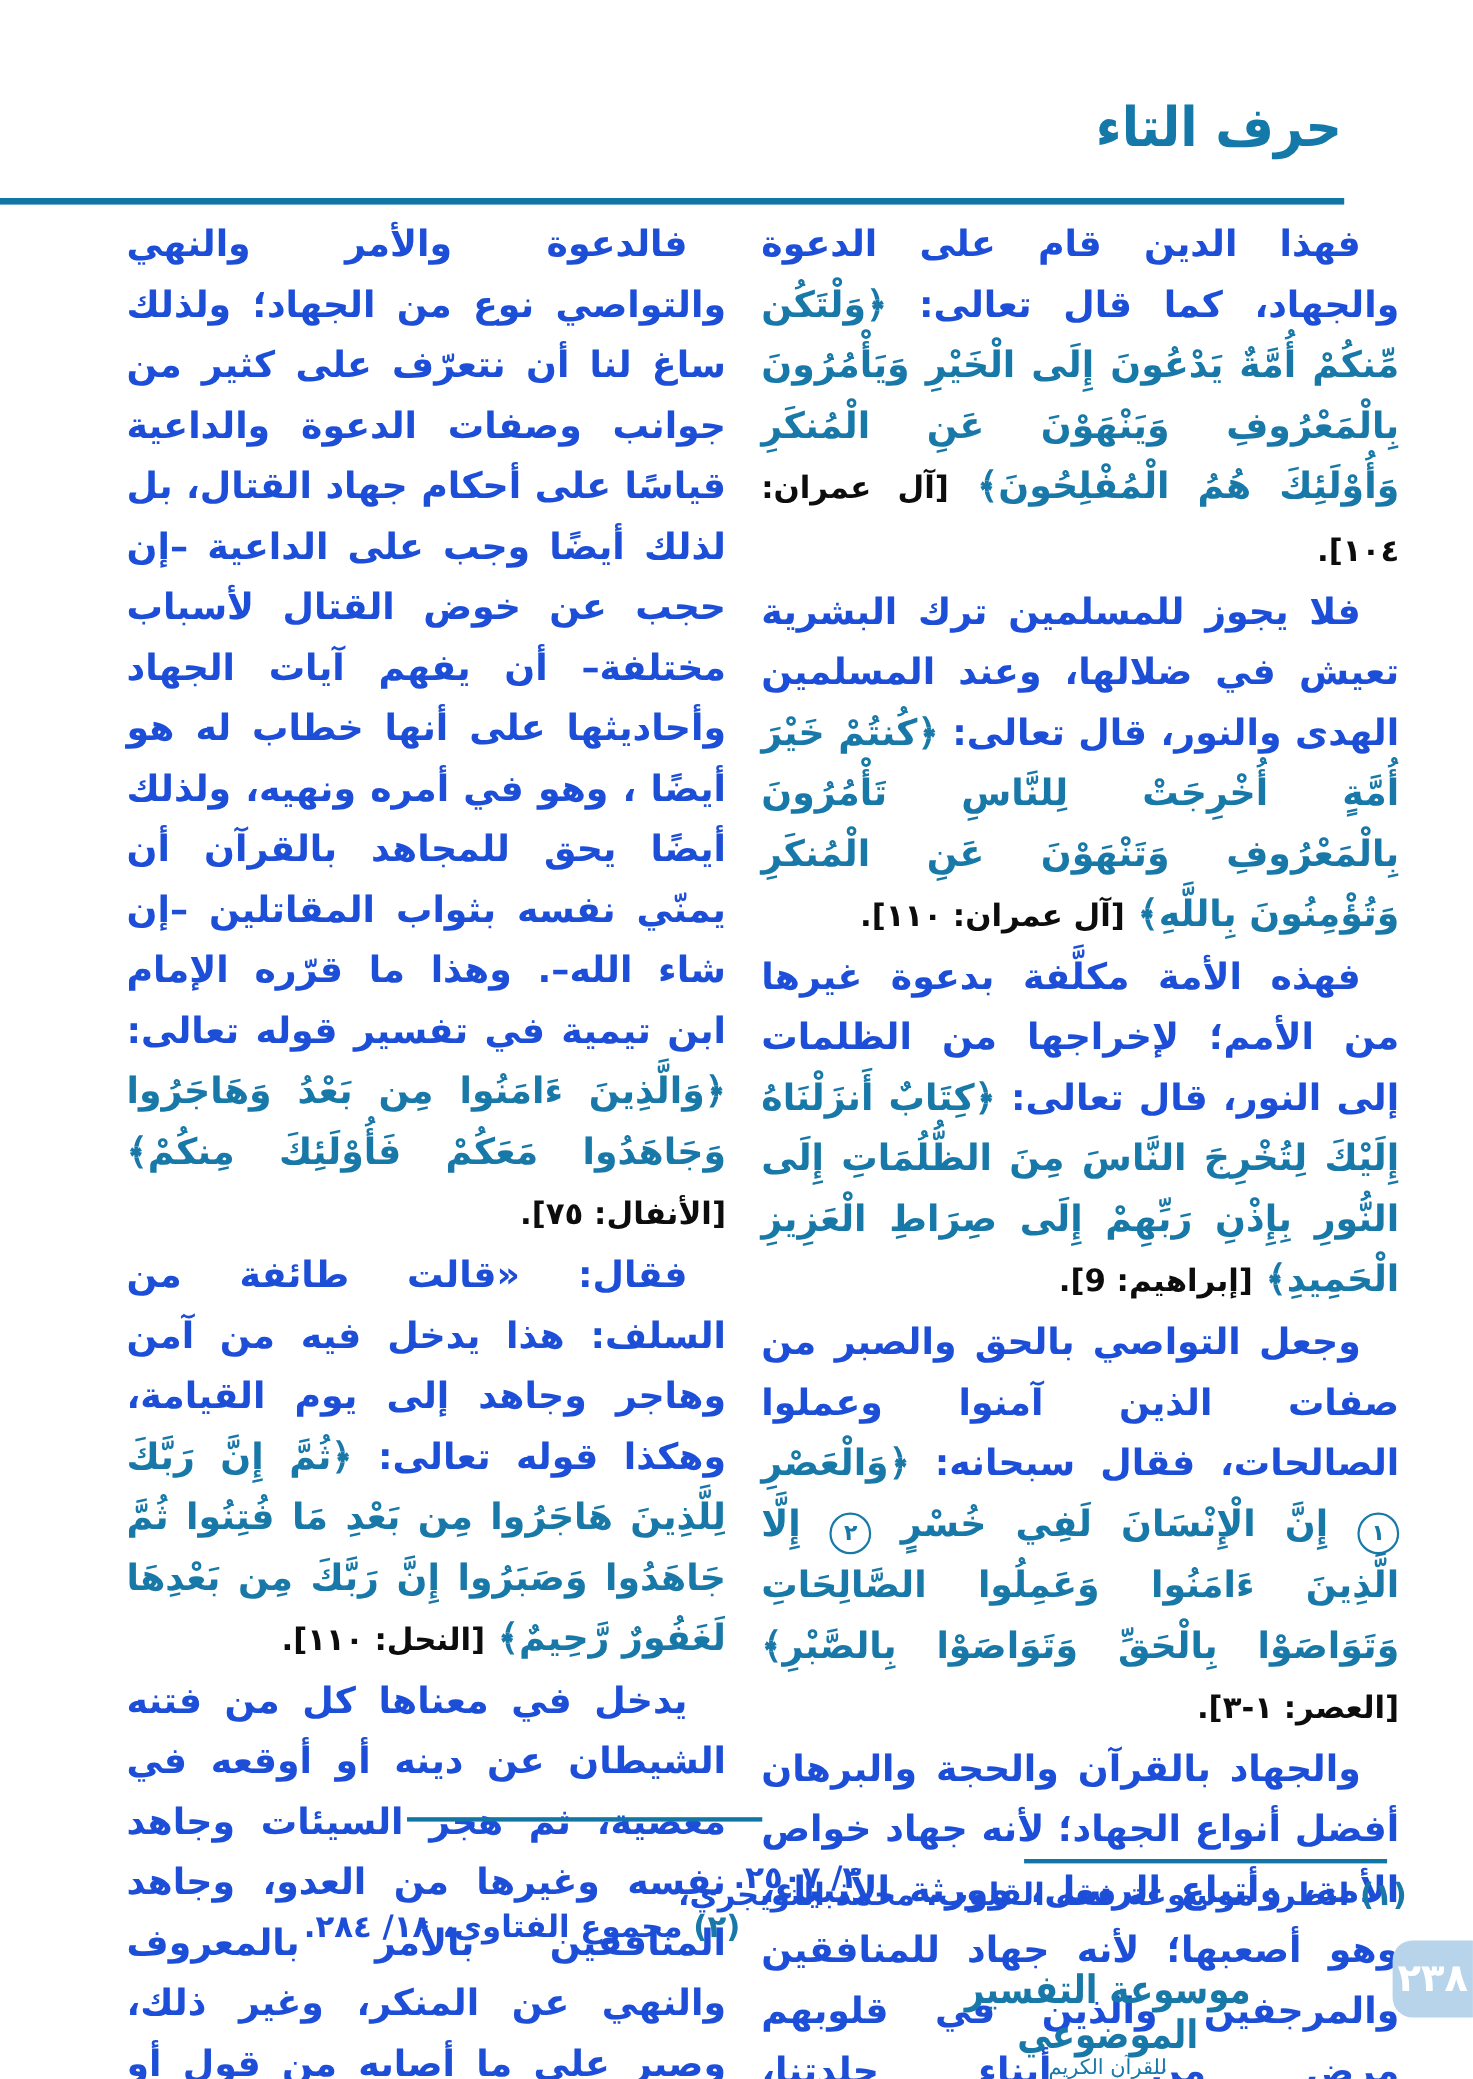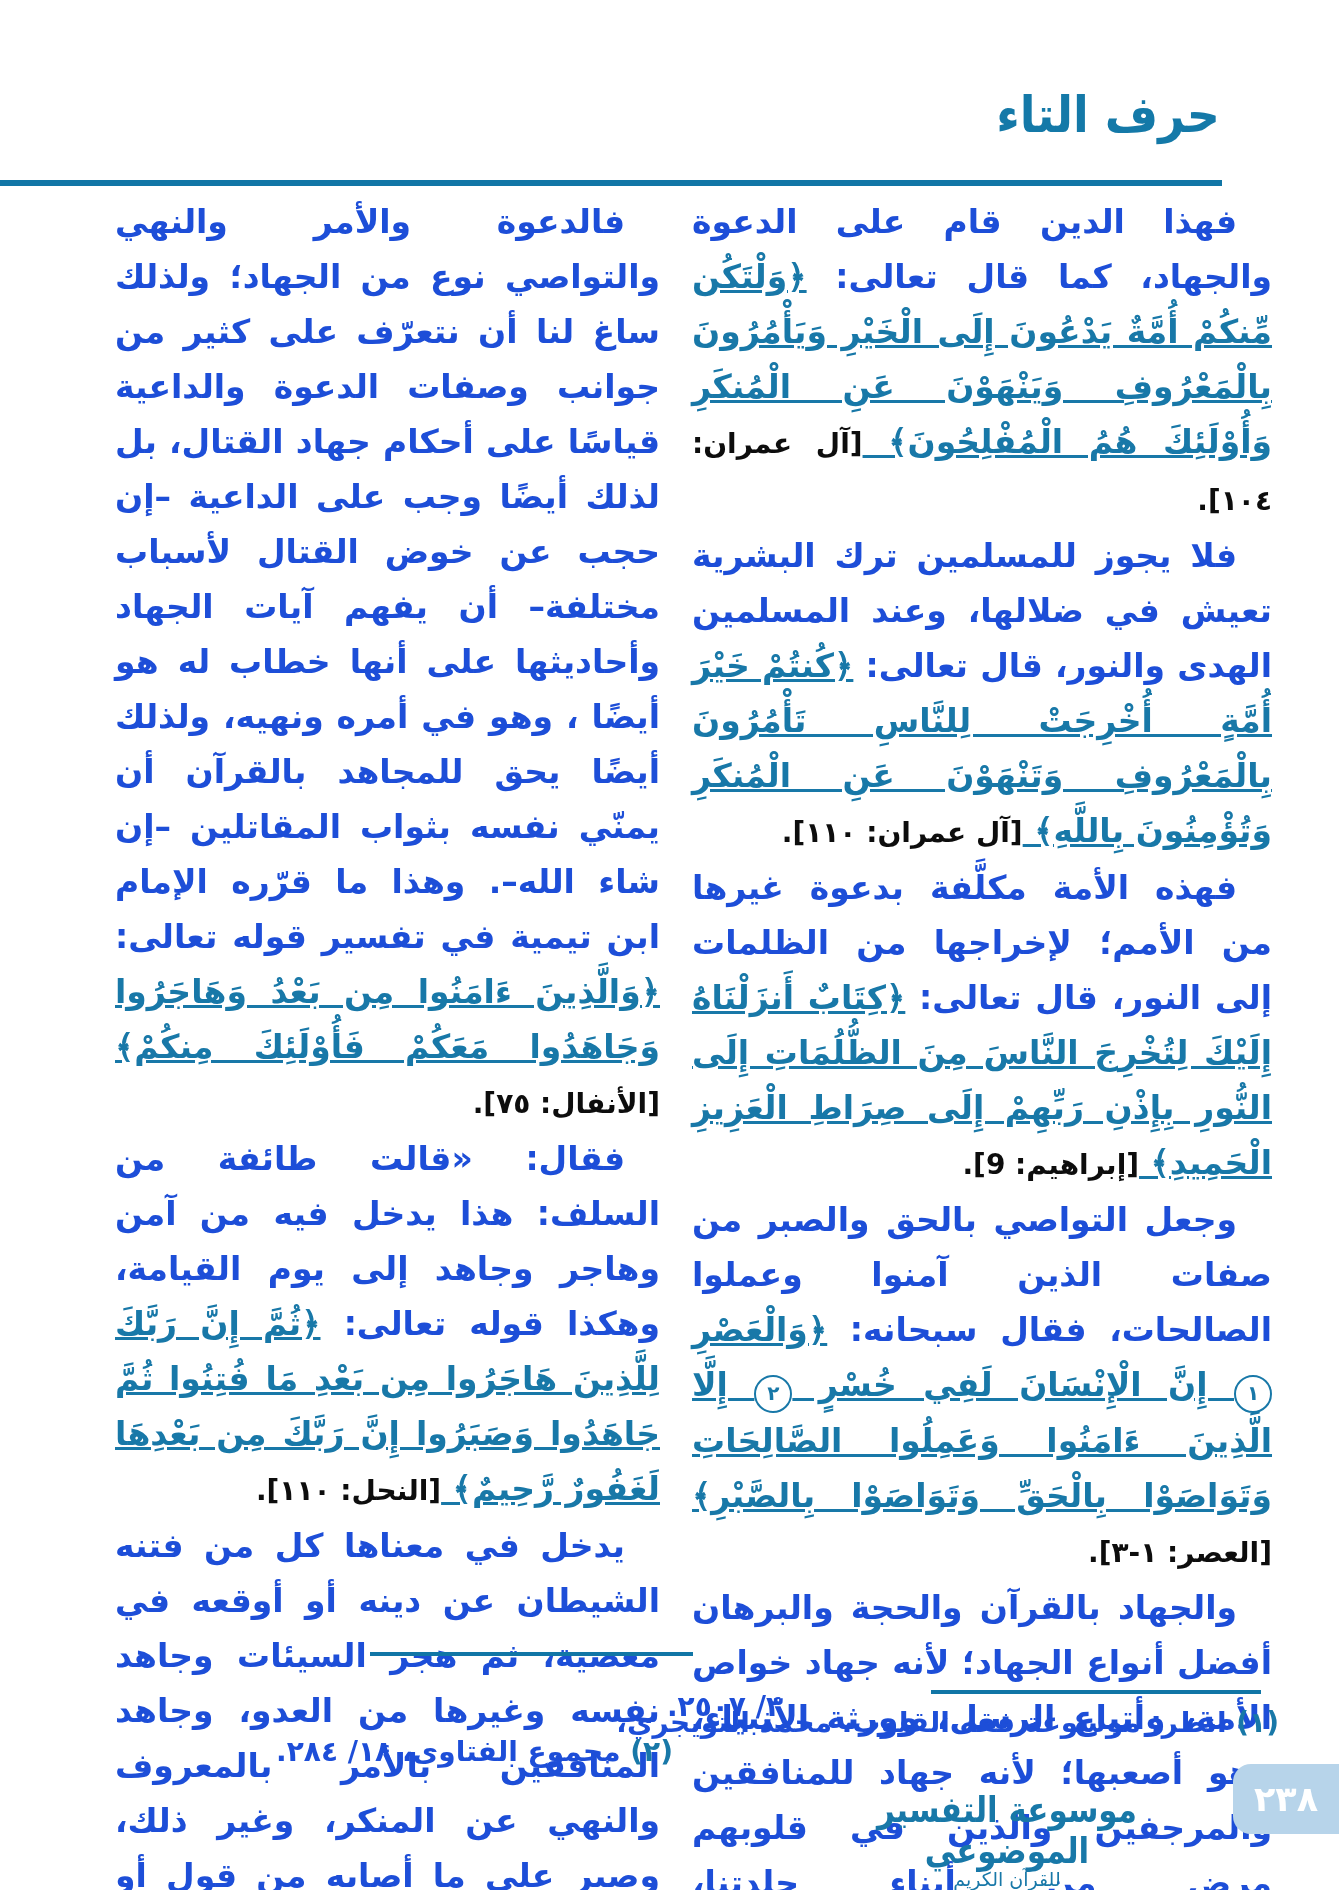--- a/index.html
+++ b/index.html
@@ -13,21 +13,21 @@
     top:88px;right:119px;color:#1479a8;font-size:46px;font-weight:bold;
     transform:scaleY(1.08);letter-spacing:-1px;
   }
   .header-rule{top:180px;left:0;width:1222px;height:6px;background:#1176a6;}
   
   .col{top:194px;font-size:33px;line-height:55px;font-weight:bold;text-align:justify;}
   .col-right{right:67px;width:580px;}
   .col-left{left:115px;width:545px;}
   .para{margin:0;text-indent:35px;}
   .rt{color:#1d4ed8;}
-  .rq{color:#1878a8;text-decoration:underline;}
+  .rq{color:#1878a8;}
   .rr{color:#0d0d0d;font-size:28px;font-weight:bold;}
   .rm{color:#1878a8;font-weight:bold;}
   .rayah{
     display:inline-block;width:34px;height:34px;border:2px solid #1878a8;border-radius:50%;
     color:#1878a8;font-size:20px;line-height:32px;text-align:center;text-indent:0;
     vertical-align:-4px;font-weight:bold;
   }
   
   .fn-rule{height:4px;background:#1176a6;}
   .fn-rule-left{left:370px;top:1652px;width:323px;}
@@ -37,21 +37,21 @@
   .fn-left .fn-line:first-child{padding-left:0;padding-right:0;margin-right:-90px;direction:rtl;}
   .fn-left .fn-line1{margin-right:92px;margin-top:22px;}
   .fn-left .fn-line2{margin-right:20px;}
   .fn-right{top:1700px;right:60px;}
   .fn-line{margin:0;}
   
   .logo{top:1758px;left:862px;width:290px;text-align:center;color:#1878a8;line-height:1.15;margin-top:37px;}
   .logo-line1{font-size:31px;font-weight:bold;transform:scaleY(1.15);letter-spacing:-1px;}
   .logo-line2{font-size:19px;font-weight:normal;margin-top:3px;}
   .page-badge{
-    top:1764px;right:0;width:106px;height:70px;background:#b7d4ea;
+    top:1764px;right:0;width:73px;height:70px;background:#b7d4ea;
     border-radius:18px 0 0 18px;color:#ffffff;font-size:35px;font-weight:bold;
     text-align:center;line-height:70px;
   }
 </style>
 </head>
 <body>
 
 <div class="abs page-title">حرف التاء</div>
 <div class="abs header-rule"></div>
 

